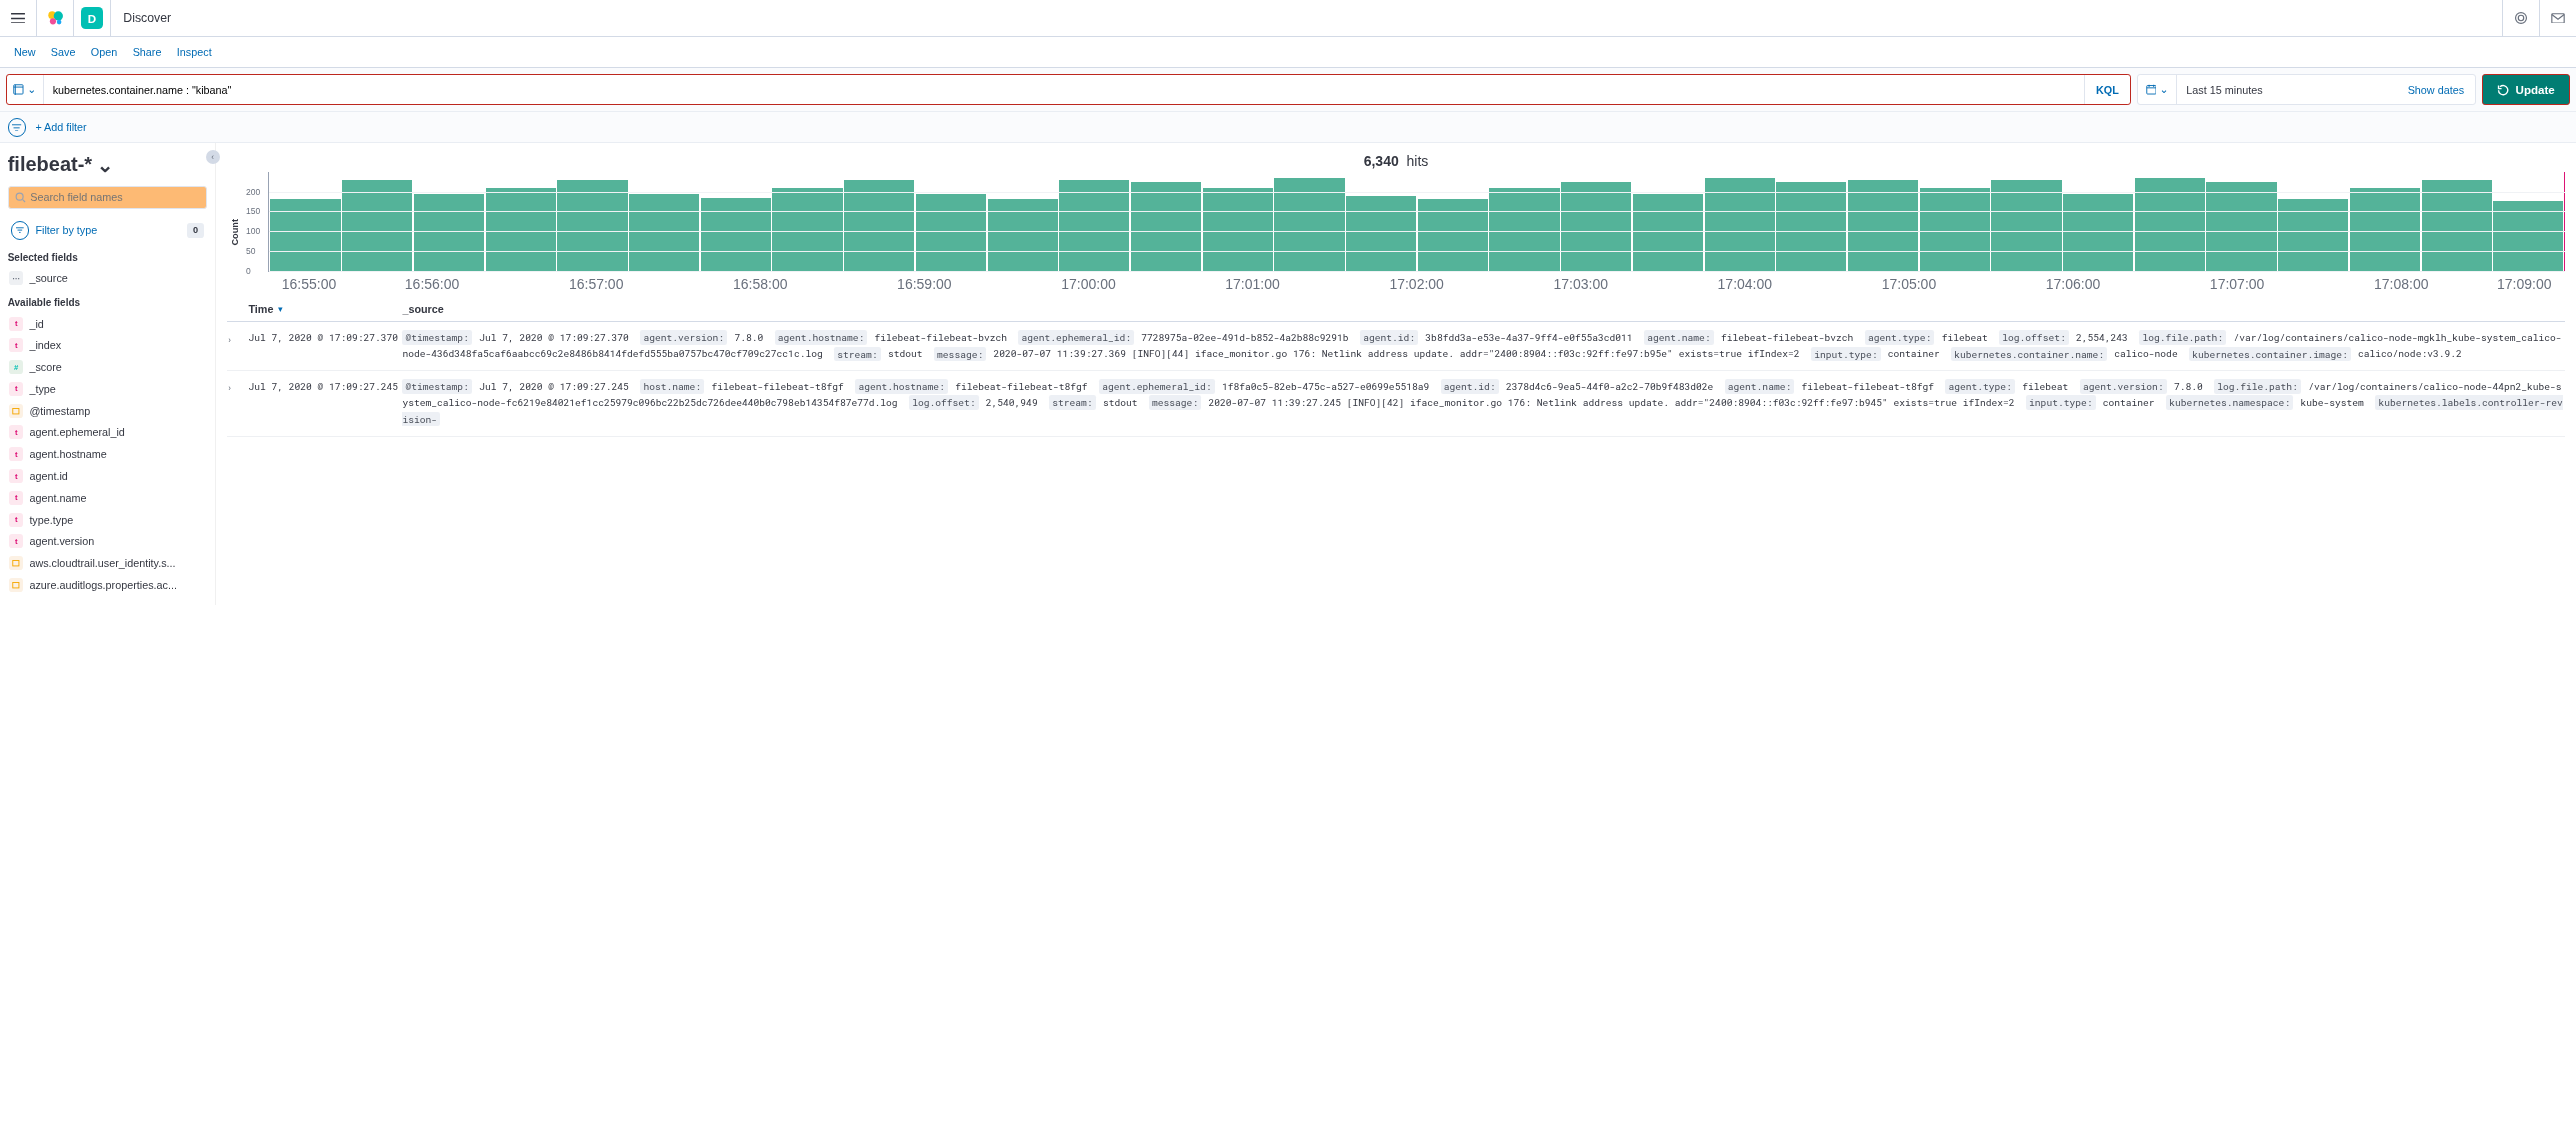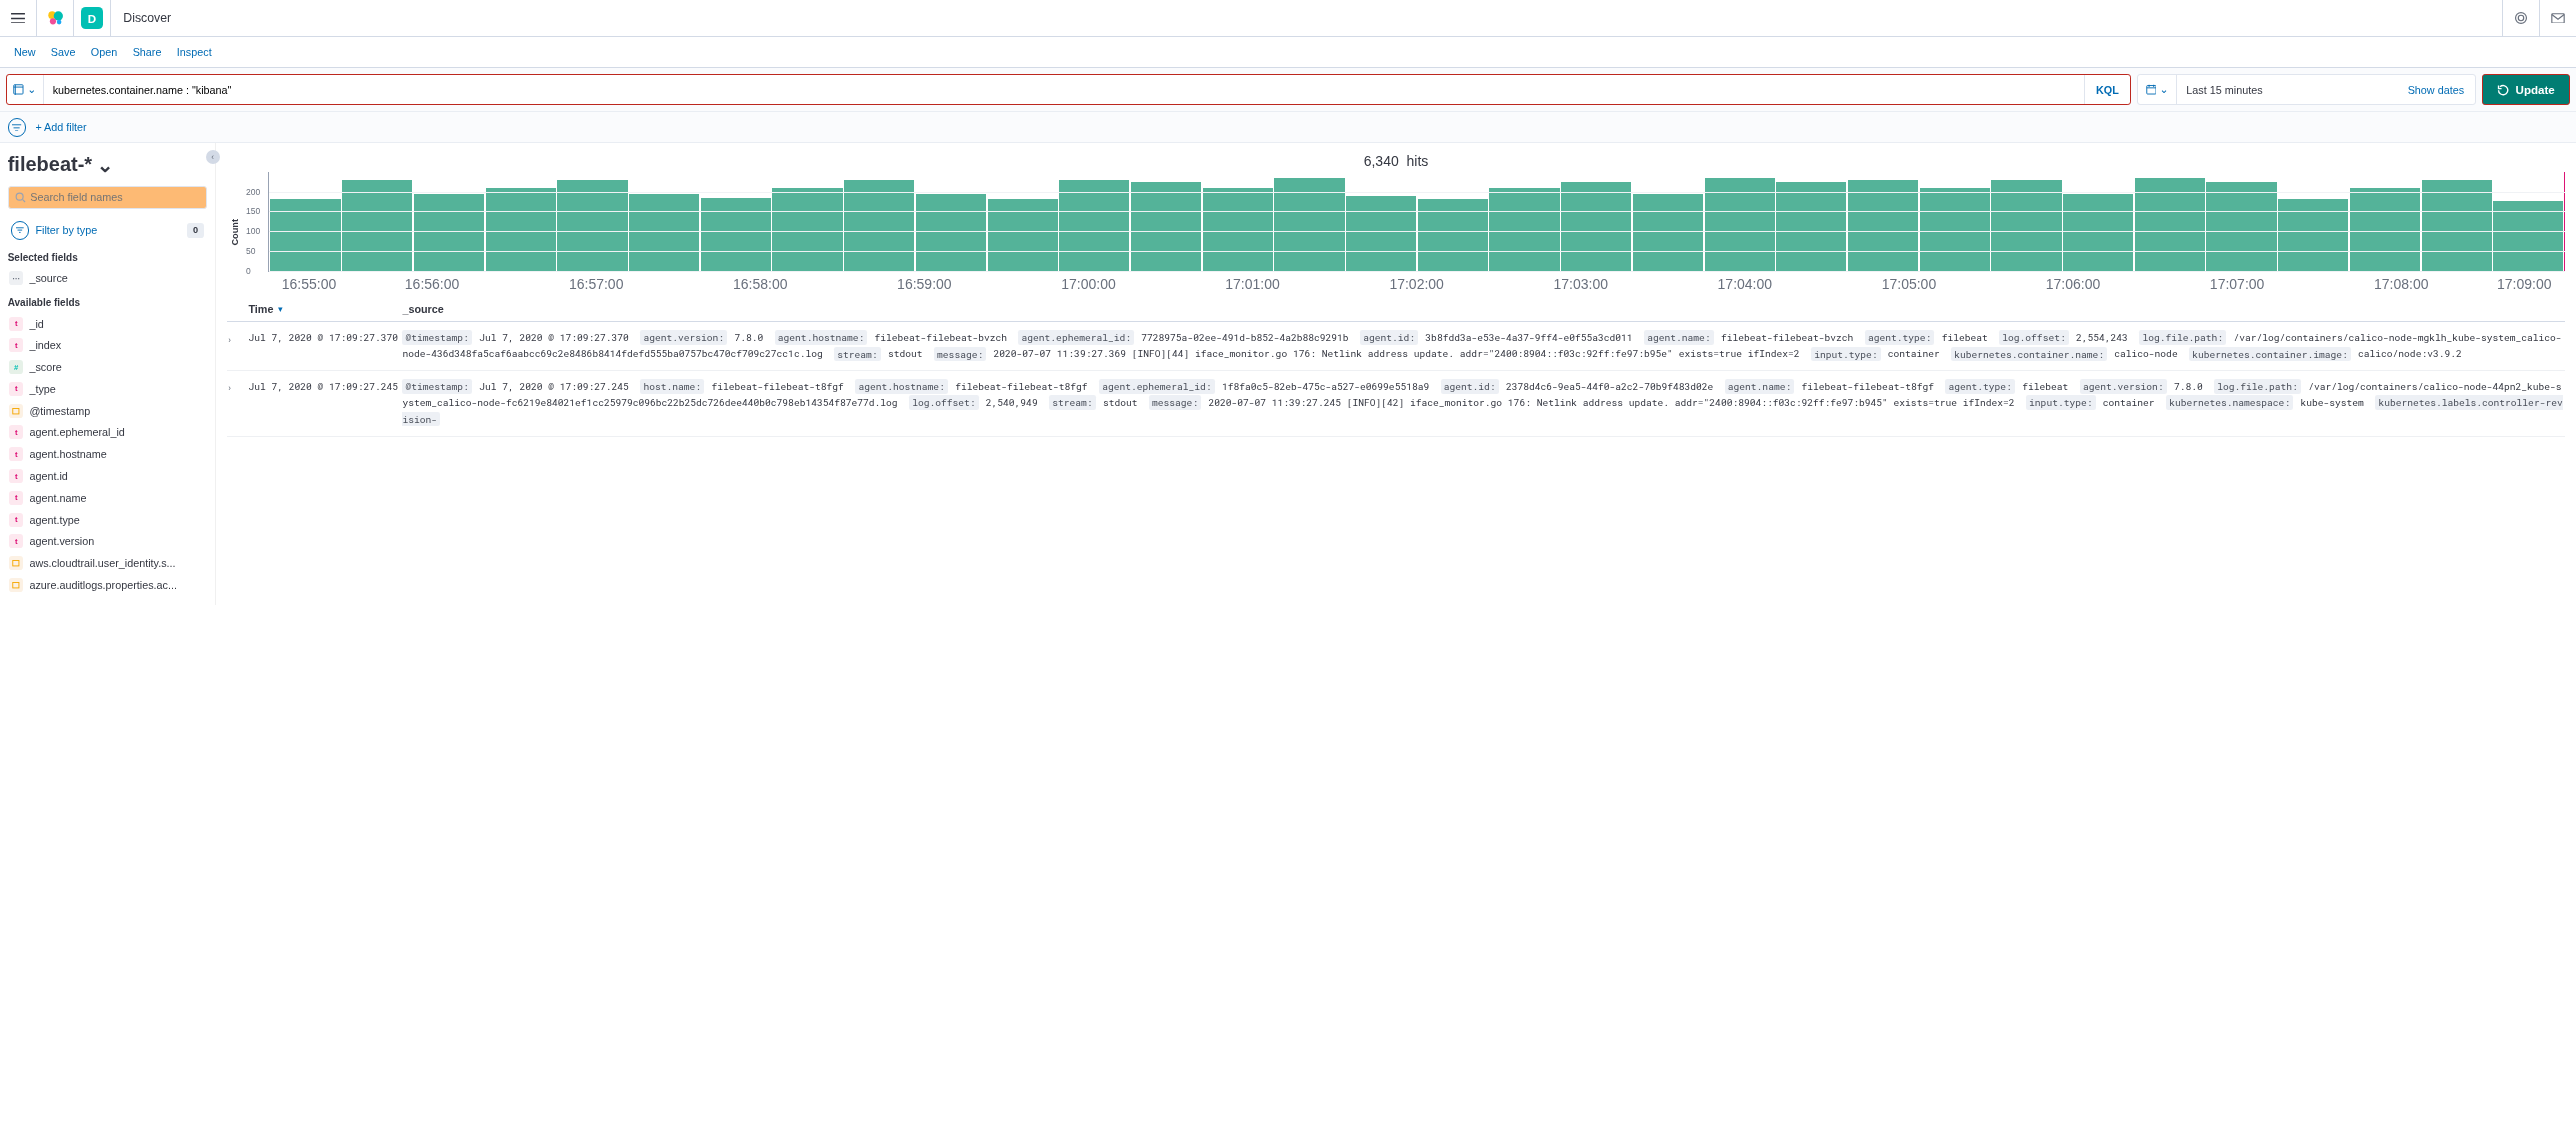--- a/index.html
+++ b/index.html
@@ -50,21 +50,21 @@
 .field-item { display:flex; align-items:center; gap:6.2px; padding: 3.9px 1.5px; cursor:pointer; font-size:10.8px;}
 .type-token { width:14px; height:14px; border-radius:3.1px; display:flex;align-items:center;justify-content:center; font-size:7.7px; font-weight:700;}
 .tk-t { background:#fde8ef; color:#dd0a73;}
 .tk-n { background:#e6f1e8; color:#00bfb3;}
 .tk-d { background:#fcf1e4; color:#f5a700;}
 .tk-s { background:#eef0f3; color:#69707d;}
 
 
 .content { flex:1; padding: 6.2px 10.8px 15.4px 10.8px; overflow:auto;}
 .hits { text-align:center; font-size:14px; margin: 3.1px 0;}
-.hits .num { font-weight:400;}
+.hits .num { font-weight:700;}
 .range-row { display:flex; align-items:center; justify-content:center; gap:7.7px; margin-bottom:4.6px;}
 .interval-sel { border:0.8px solid #e0e5ee; border-radius:3.1px; padding:4.6px 21.6px 4.6px 9.2px; font-size:10.8px; background:#fff; appearance:none; position:relative;}
 .sel-wrap { position:relative; display:inline-block;}
 .sel-wrap::after { content:"⌄"; position:absolute; right:7.7px; top:3.9px; color:#69707d; pointer-events:none;}
 
 
 .chart-wrap { display:flex; margin: 3.1px 0 4.6px;}
 .ylab { writing-mode: vertical-rl; transform: rotate(180deg); font-size:9.2px; font-weight:700; padding: 0 3.1px; text-align:center;}
 .chart-inner { flex:1;}
 .chart-grid { position:relative; height:100px; border-left:0.8px solid #98a2b3; border-bottom:0.8px solid #98a2b3; margin-left:25px;}
@@ -248,21 +248,21 @@
         <div class="field-item">
           <span class="type-token tk-t">t</span>
           <span>agent.id</span>
         </div>
         <div class="field-item">
           <span class="type-token tk-t">t</span>
           <span>agent.name</span>
         </div>
         <div class="field-item">
           <span class="type-token tk-t">t</span>
-          <span>agent.type</span>
+          <span>type.type</span>
         </div>
         <div class="field-item">
           <span class="type-token tk-t">t</span>
           <span>agent.version</span>
         </div>
         <div class="field-item">
           <span class="type-token tk-d">
             <svg width="7.7" height="7.7" viewBox="0 0 10 10" fill="none" stroke="#f5a700" stroke-width="1.2">
               <rect x="1" y="2" width="8" height="7" rx="1/">
                 <path d="M1 4h8M3 1v2M7 1v2"></path>

